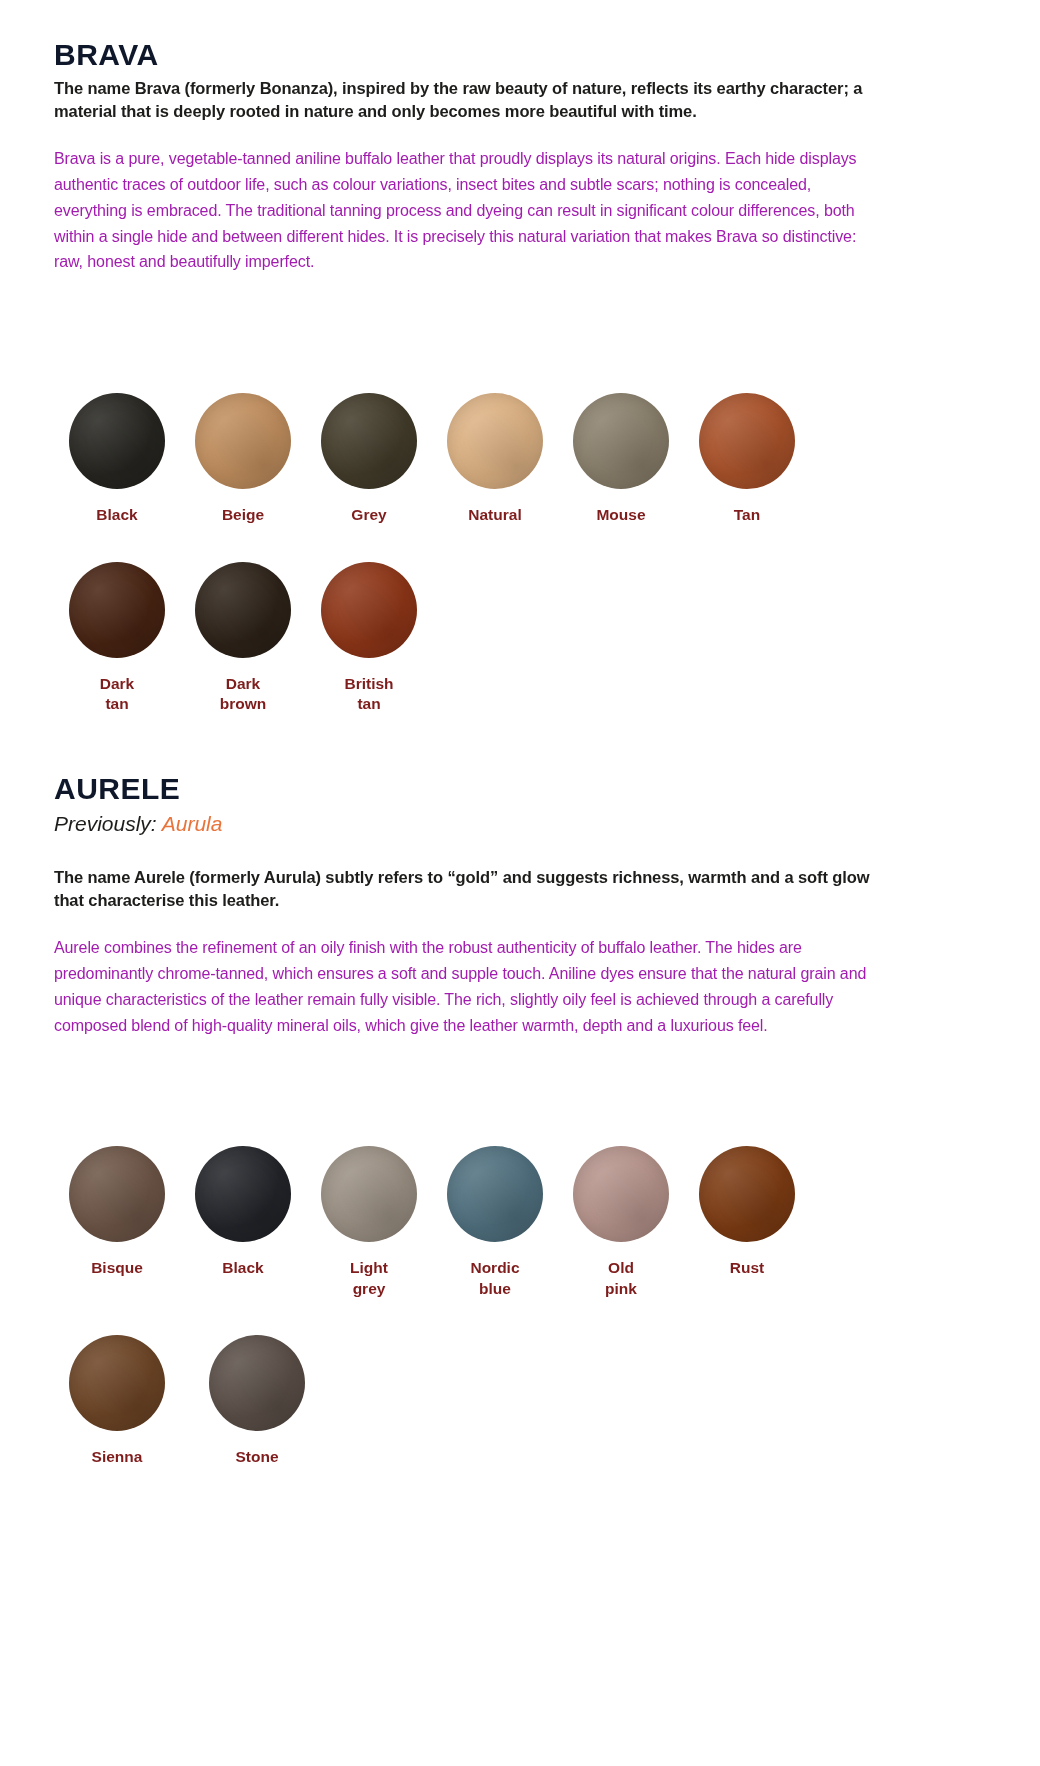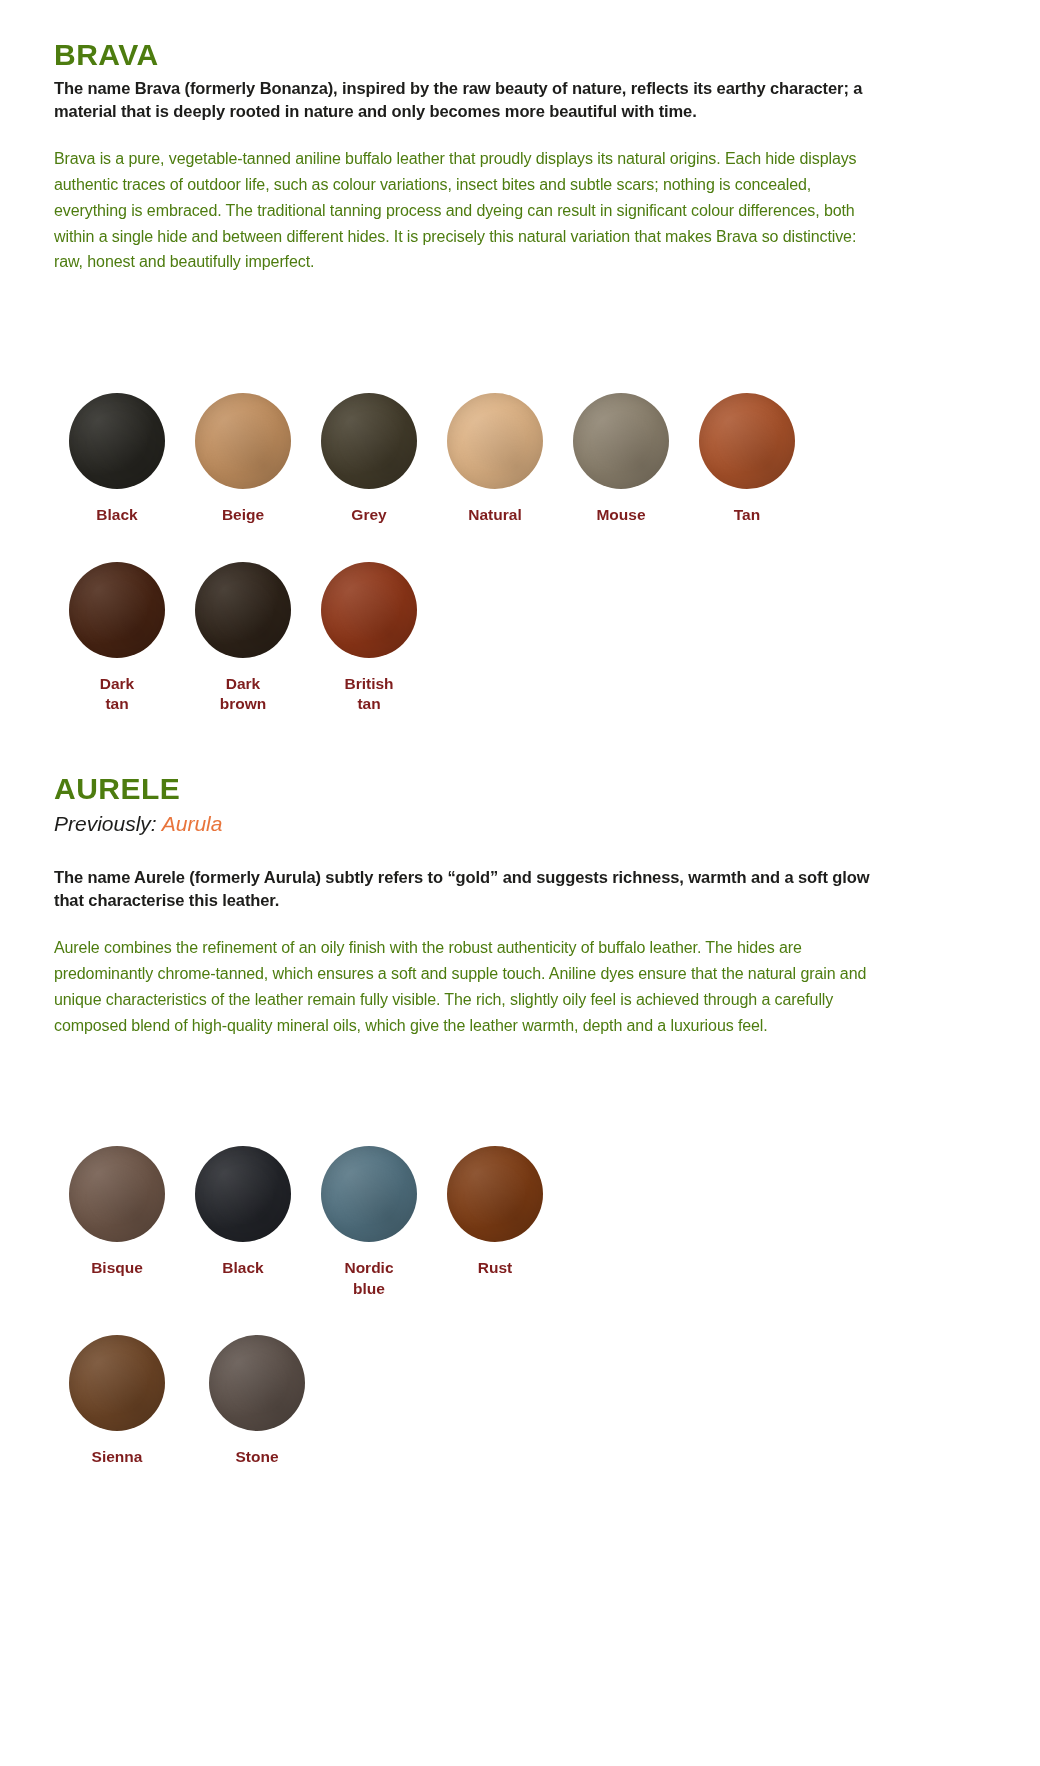--- a/index.html
+++ b/index.html
@@ -19,21 +19,21 @@
 
   .page {
     padding: 38px 54px 0 54px;
   }
 
   
   .section-title {
     font-size: 30px;
     font-weight: bold;
     letter-spacing: 0.5px;
-    color: #4d7c0f;
+    color: #0f172a;
     margin: 0 0 6px 0;
     line-height: 1.1;
   }
   .section-prev {
     font-size: 21px;
     font-style: italic;
     color: #1d1d1b;
     margin: 0 0 30px 0;
     line-height: 1.2;
   }
@@ -49,21 +49,21 @@
     line-height: 1.42;
     margin: 0 0 22px 0;
     max-width: 830px;
     letter-spacing: -0.1px;
   }
   .body-copy {
     font-size: 16px;
     line-height: 1.62;
     margin: 0;
     max-width: 830px;
-    color: #4d7c0f;
+    color: #a21caf;
     letter-spacing: -0.1px;
   }
 
   
   .swatch-grid {
     display: flex;
     flex-wrap: wrap;
     align-items: flex-start;
     margin-top: 46px;
   }
@@ -173,25 +173,35 @@
     <div class="swatch-grid aurele-grid">
       <div class="swatch">
         <div class="swatch-disc" style="background-color: rgb(109, 85, 71);"></div>
         <div class="swatch-label">Bisque</div>
       </div>
       <div class="swatch">
         <div class="swatch-disc" style="background-color: rgb(35, 37, 42);"></div>
         <div class="swatch-label">Black</div>
       </div>
       <div class="swatch">
+        <div class="swatch-disc" style="background-color: rgb(155, 144, 132);"></div>
+        <div class="swatch-label">Light
+grey</div>
+      </div>
+      <div class="swatch">
         <div class="swatch-disc" style="background-color: rgb(80, 112, 127);"></div>
         <div class="swatch-label">Nordic
 blue</div>
       </div>
       <div class="swatch">
+        <div class="swatch-disc" style="background-color: rgb(181, 147, 139);"></div>
+        <div class="swatch-label">Old
+pink</div>
+      </div>
+      <div class="swatch">
         <div class="swatch-disc" style="background-color: rgb(125, 60, 20);"></div>
         <div class="swatch-label">Rust</div>
       </div>
     </div>
 
     <div class="swatch-grid" style="margin-top:14px;gap:14px;">
       <div class="swatch">
         <div class="swatch-disc" style="background-color: rgb(109, 69, 38);"></div>
         <div class="swatch-label">Sienna</div>
       </div>

